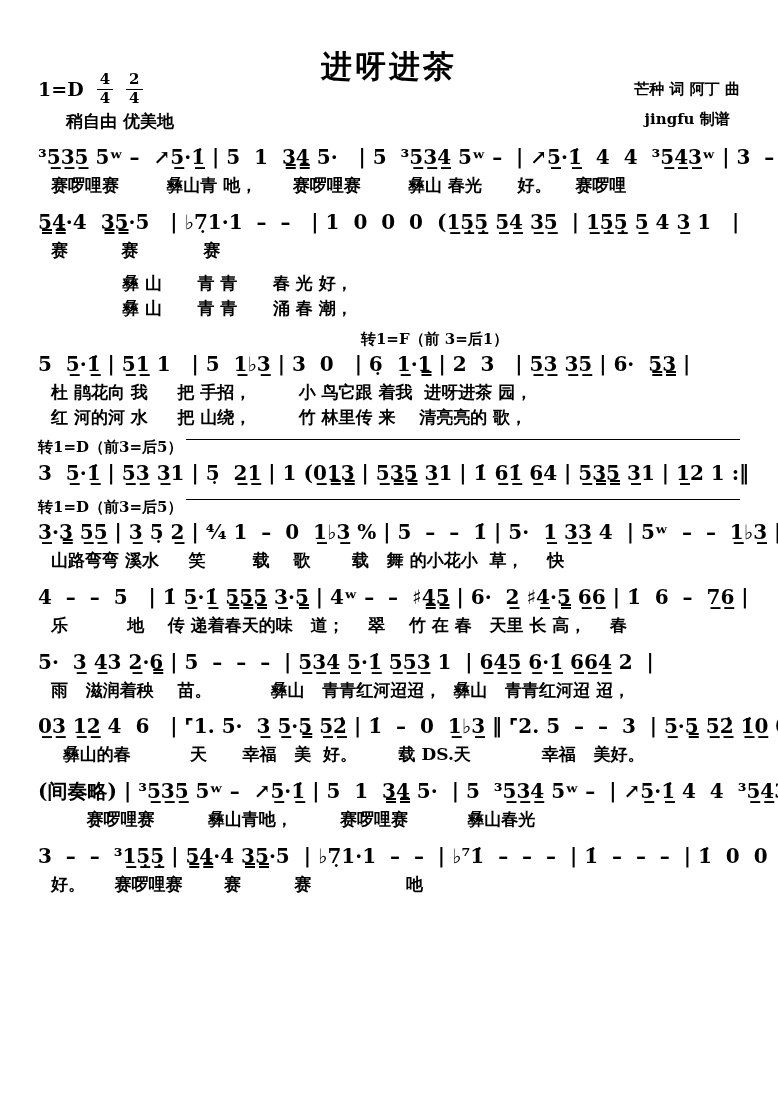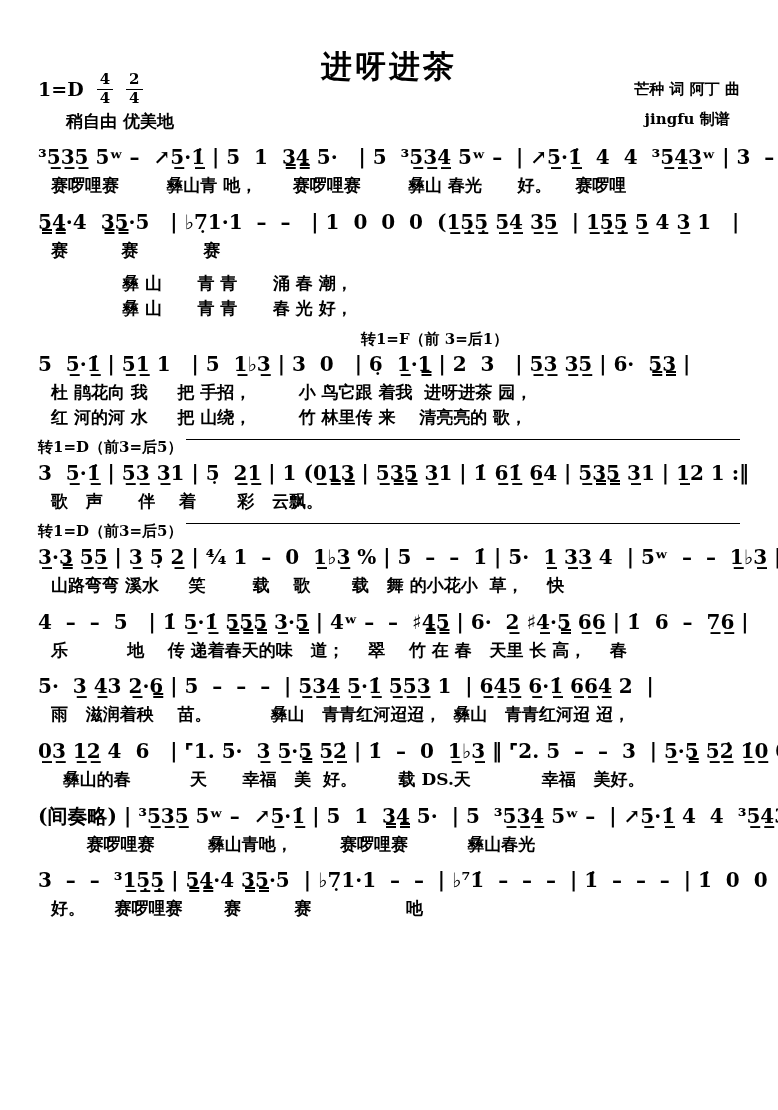--- a/index.html
+++ b/index.html
@@ -77,40 +77,39 @@
       <div class="notes">³5̲3̲5̲ 5ʷ –  ↗5̲·1̲̇ | 5  1  3̳4̳ 5·   | 5  ³5̲3̲4̲ 5ʷ –  | ↗5̲·1̲̇  4  4  ³5̲4̲3̲ʷ | 3  –  –  ³1̲5̲̣5̲̣ |</div>
       <div class="lyrics">赛啰哩赛        彝山青 吔，      赛啰哩赛        彝山 春光      好。    赛啰哩</div>
     </section>
 
     <section class="system">
       <div class="notes">5̳4̳·4  3̳5̳·5   | ♭7̣1·1  –  –   | 1  0  0  0  (1̲5̲̣5̲̣ 5̲4̲ 3̲5̲  | 1̲5̲̣5̲̣ 5̲ 4 3̲ 1   |</div>
       <div class="lyrics">赛         赛           赛</div>
     </section>
 
     <section class="system">
+      <div class="lyrics">            彝 山      青 青      春 光 好，</div>
       <div class="lyrics">            彝 山      青 青      涌 春 潮，</div>
-      <div class="lyrics">            彝 山      青 青      春 光 好，</div>
     </section>
 
     <section class="system">
       <div class="annotation indent-half">
         <span class="label">转1=F（前 3=后1）</span>
       </div>
       <div class="notes">5  5̲·1̲̇ | 5̲1̲ 1   | 5  1̲♭3̲ | 3  0   | 6̣  1̲·1̳ | 2  3   | 5̲3̲ 3̲5̲ | 6·  5̳3̳ |</div>
       <div class="lyrics">杜 鹃花向 我     把 手招，        小 鸟它跟 着我  进呀进茶 园，</div>
       <div class="lyrics">红 河的河 水     把 山绕，        竹 林里传 来    清亮亮的 歌，</div>
     </section>
 
     <section class="system">
       <div class="annotation ruled">
         <span class="label">转1=D（前3=后5）</span>
         <span class="rule"></span>
       </div>
       <div class="notes">3  5̲·1̲̇ | 5̲3̲ 3̲1 | 5̣  2̲1̲ | 1 (0̲1̳3̳ | 5̲3̳5̳ 3̲1 | 1̇ 6̲1̲̇ 6̲4 | 5̲3̳5̳ 3̲1 | 1̲2 1 :‖</div>
-      <div class="lyrics">歌   声      伴    着       彩   云飘。</div>
     </section>
 
     <section class="system">
       <div class="annotation ruled">
         <span class="label">转1=D（前3=后5）</span>
         <span class="rule"></span>
       </div>
       <div class="notes">3̲·3̳ 5̲5̲ | 3̲ 5̣ 2̲ | ⁴⁄₄ 1  –  0  1̲♭3̲ % | 5  –  –  1̇ | 5·  1̲ 3̲3̲ 4  | 5ʷ  –  –  1̲♭3̲ |</div>
       <div class="lyrics">山路弯弯 溪水     笑        载    歌       载   舞 的小花小  草，    快</div>
     </section>

